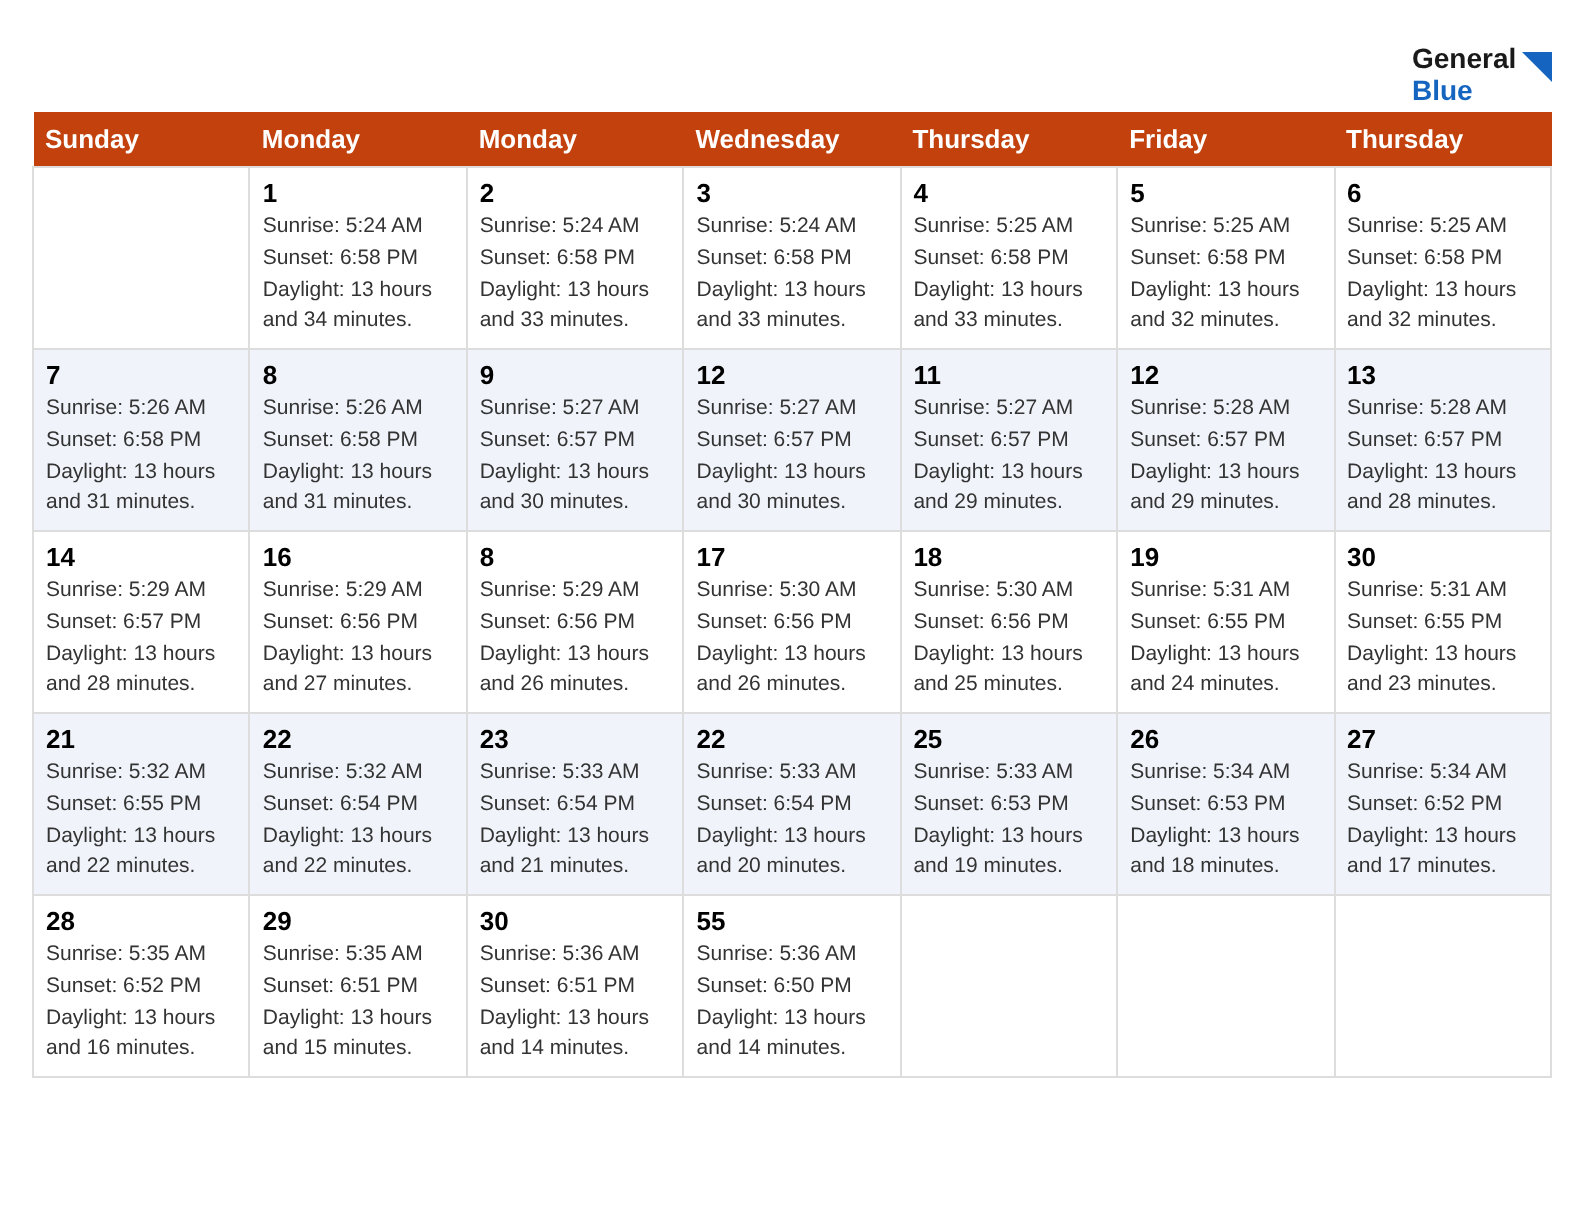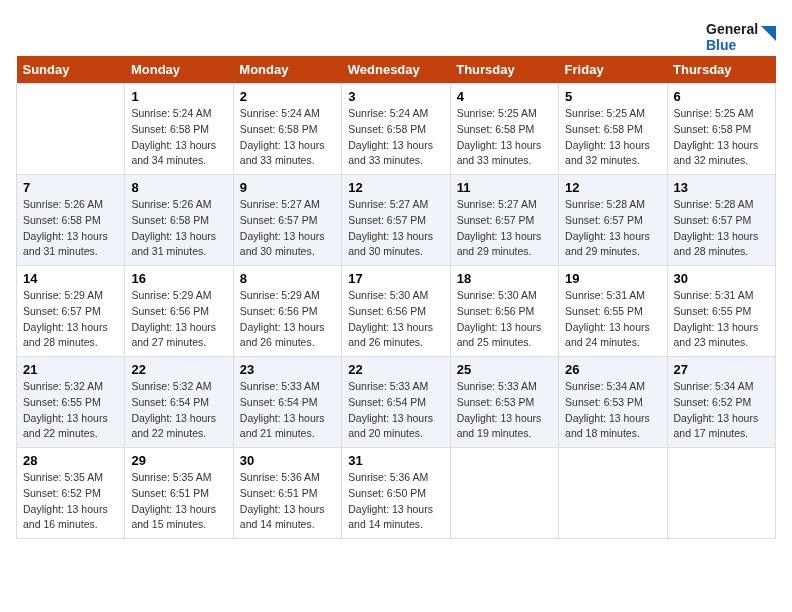--- a/index.html
+++ b/index.html
@@ -316,21 +316,21 @@
 and 15 minutes.</div>
         </td>
         <td>
           <div class="day-number">30</div>
           <div class="day-info" style="white-space: pre-line;">Sunrise: 5:36 AM
 Sunset: 6:51 PM
 Daylight: 13 hours
 and 14 minutes.</div>
         </td>
         <td>
-          <div class="day-number">31</div>
+          <div class="day-number">55</div>
           <div class="day-info" style="white-space: pre-line;">Sunrise: 5:36 AM
 Sunset: 6:50 PM
 Daylight: 13 hours
 and 14 minutes.</div>
         </td>
         <td class="empty-cell"></td>
         <td class="empty-cell"></td>
         <td class="empty-cell"></td>
       </tr>
     </tbody>

